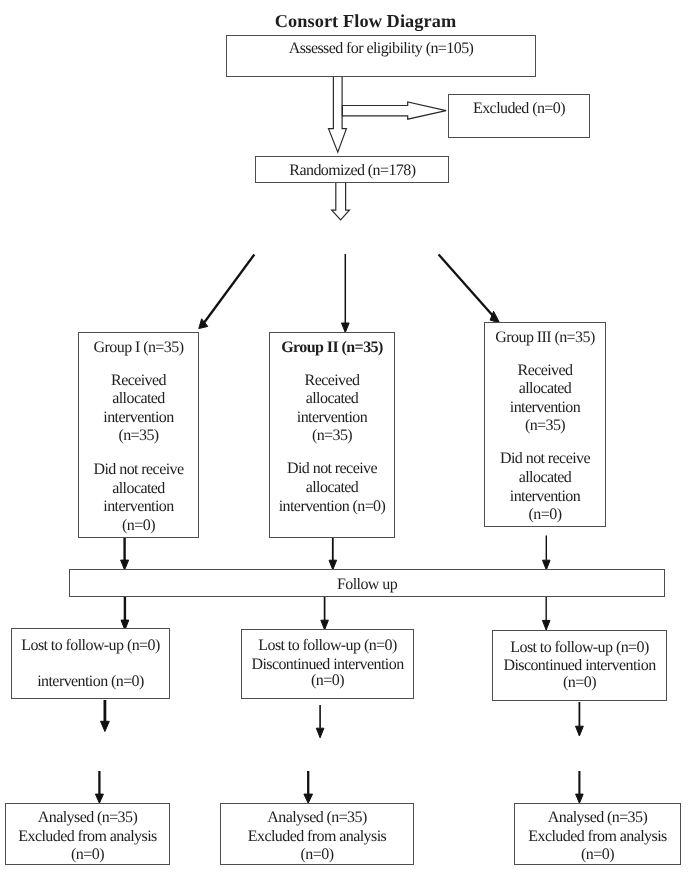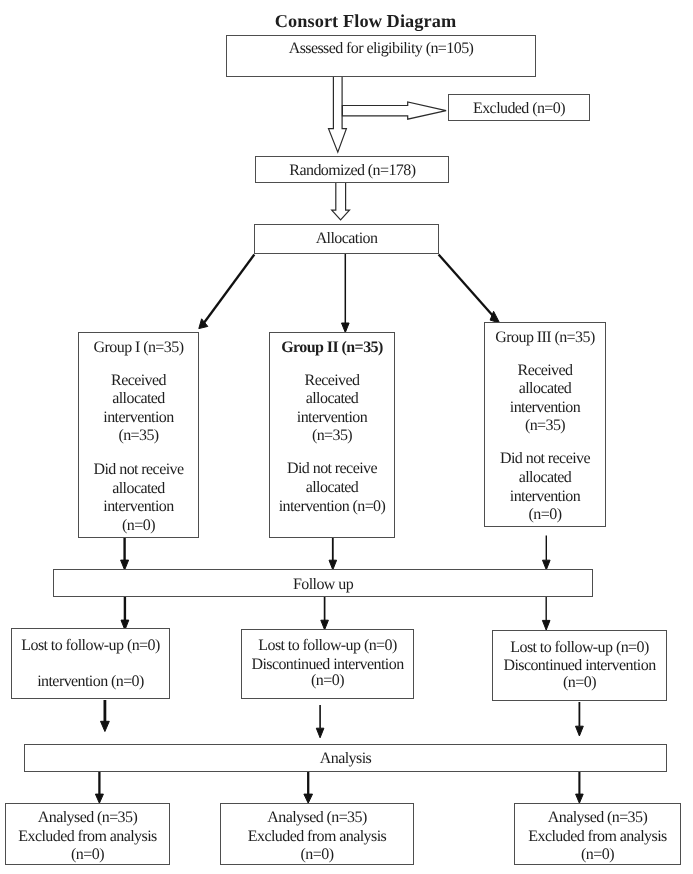--- a/index.html
+++ b/index.html
@@ -67,31 +67,28 @@
       <polygon points="308.2,803.2 303.9,794.1 312.5,794.1"></polygon>
       <path stroke-width="2.1" d="M579.4 771 L579.4 795"></path>
       <polygon points="579.4,803.2 575.6,794.1 583.2,794.1"></polygon>
     </g>
   </svg>
 
   <div class="node" style="left:226px;top:35px;width:310px;height:42px;">
       <div class="ln" style="top: 4px;">Assessed for eligibility (n=105)</div>
     </div>
 
-  <div class="node" style="left:448px;top:94px;width:142px;height:27px;">
+  <div class="node" style="left:448px;top:94px;width:142px;height:44px;">
       <div class="ln" style="top: 5px;">Excluded (n=0)</div>
     </div>
 
   <div class="node" style="left:254.5px;top:155.8px;width:194.8px;height:27.2px;">
       <div class="ln" style="top: 5.4px;">Randomized (n=178)</div>
     </div>
 
-  <div class="node" style="left:254px;top:223.5px;width:185px;height:30.5px;">
-      <div class="ln" style="top: 5.8px;">Allocation</div>
-    </div>
 
   <div class="node" style="left:78px;top:332px;width:121px;height:206px;">
       <div class="ln" style="top: 6.3px;">Group I (n=35)</div>
       <div class="ln" style="top: 38.6px;">Received</div>
       <div class="ln" style="top: 57.2px;">allocated</div>
       <div class="ln" style="top: 76.1px;">intervention</div>
       <div class="ln" style="top: 94.4px;">(n=35)</div>
       <div class="ln" style="top: 128.2px;">Did not receive</div>
       <div class="ln" style="top: 146.8px;">allocated</div>
       <div class="ln" style="top: 165.4px;">intervention</div>
@@ -114,44 +111,41 @@
       <div class="ln" style="top: 38.6px;">Received</div>
       <div class="ln" style="top: 57.2px;">allocated</div>
       <div class="ln" style="top: 75.8px;">intervention</div>
       <div class="ln" style="top: 94.2px;">(n=35)</div>
       <div class="ln" style="top: 127.3px;">Did not receive</div>
       <div class="ln" style="top: 145.9px;">allocated</div>
       <div class="ln" style="top: 164.5px;">intervention</div>
       <div class="ln" style="top: 182.6px;">(n=0)</div>
     </div>
 
-  <div class="node" style="left:53px;top:568.5px;width:540px;height:28.5px;">
+  <div class="node" style="left:69px;top:568.5px;width:596px;height:28.5px;">
       <div class="ln" style="top: 6.5px;">Follow up</div>
     </div>
 
   <div class="node" style="left:11px;top:628px;width:159px;height:71px;">
       <div class="ln" style="top: 7.5px;">Lost to follow-up (n=0)</div>
       <div class="ln" style="top: 43.9px;">intervention (n=0)</div>
     </div>
 
   <div class="node" style="left:241px;top:628.7px;width:173px;height:70.5px;">
       <div class="ln" style="top: 7.4px;">Lost to follow-up (n=0)</div>
       <div class="ln" style="top: 25.9px;">Discontinued intervention</div>
       <div class="ln" style="top: 42.5px;">(n=0)</div>
     </div>
 
   <div class="node" style="left:492px;top:630px;width:175px;height:71px;">
       <div class="ln" style="top: 7.5px;">Lost to follow-up (n=0)</div>
       <div class="ln" style="top: 26px;">Discontinued intervention</div>
       <div class="ln" style="top: 42.6px;">(n=0)</div>
     </div>
 
-  <div class="node" style="left:24px;top:743.5px;width:643px;height:28px;">
-      <div class="ln" style="top: 5.5px;">Analysis</div>
-    </div>
 
   <div class="node" style="left:5px;top:802.5px;width:165px;height:62.5px;">
       <div class="ln" style="top: 5.5px;">Analysed (n=35)</div>
       <div class="ln" style="top: 24.4px;">Excluded from analysis</div>
       <div class="ln" style="top: 42.1px;">(n=0)</div>
     </div>
 
   <div class="node" style="left:220px;top:802.5px;width:194px;height:62.5px;">
       <div class="ln" style="top: 5.5px;">Analysed (n=35)</div>
       <div class="ln" style="top: 24.4px;">Excluded from analysis</div>

